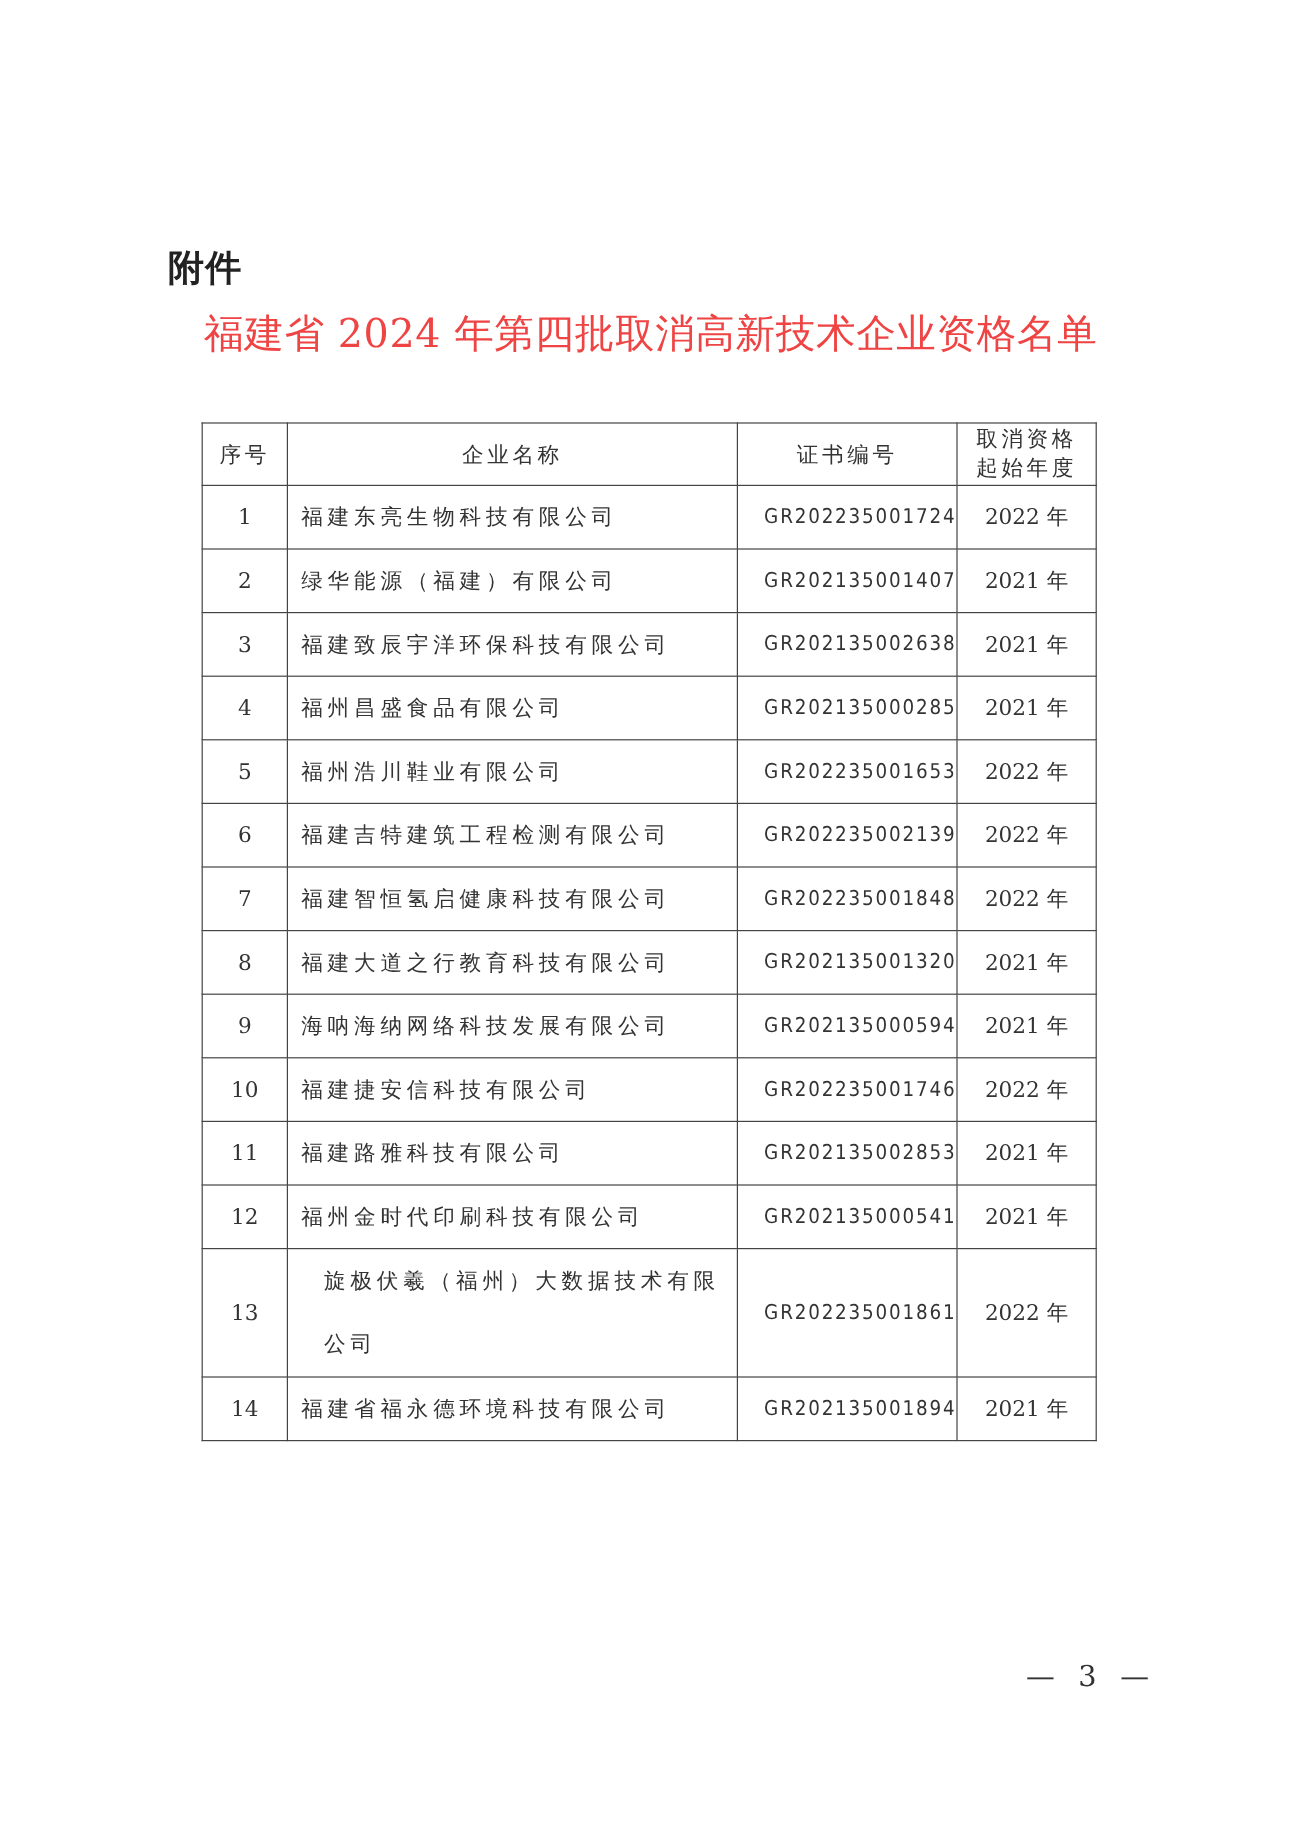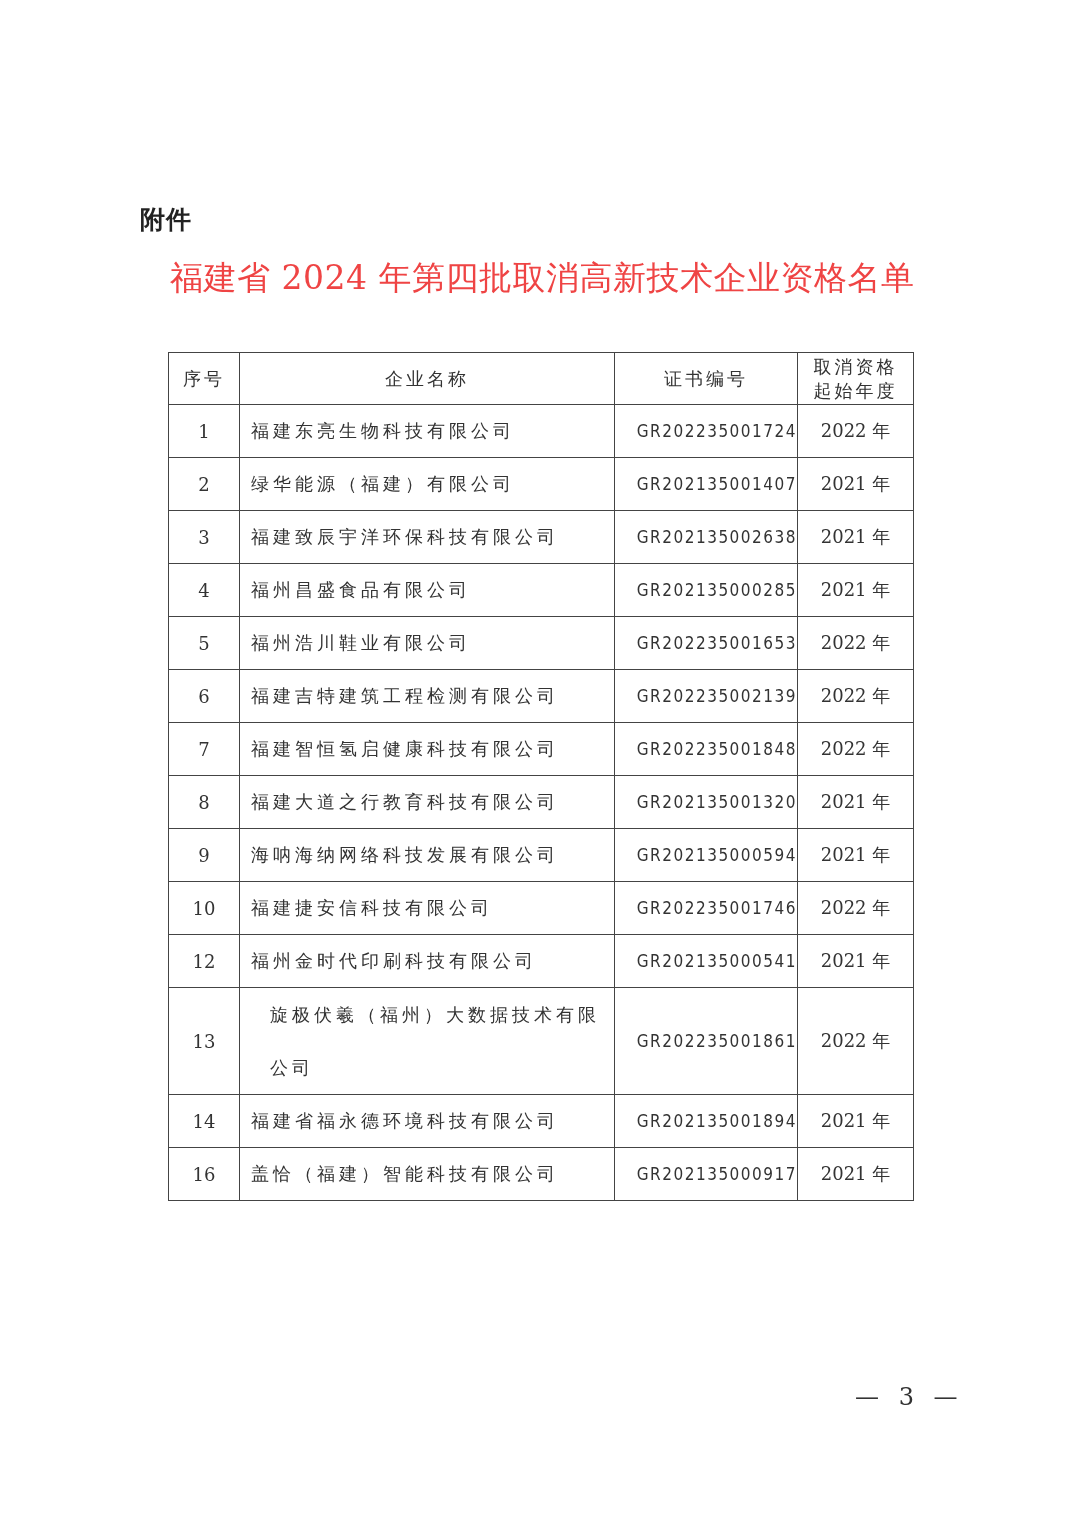--- a/index.html
+++ b/index.html
@@ -1,18 +1,18 @@
 <!DOCTYPE html>
 <html><head>
 <meta charset="utf-8">
 <style>
   html, body { margin: 0; padding: 0; background: #ffffff; }
   body { width: 1080px; height: 1527px; position: relative; overflow: hidden;
          font-family: "DejaVu Serif", "Liberation Serif", serif; color: #222; }
-  .attach { position: absolute; left: 140px; top: 203px; font-size: 25px; font-weight: bold;
+  .attach { position: absolute; left: 140px; top: 203px; font-size: 30px; font-weight: bold;
             font-family: "DejaVu Sans", "Liberation Sans", sans-serif; letter-spacing: 1px; }
   .title { position: absolute; left: 170px; top: 256px; width: 740px; font-size: 33px;
            white-space: nowrap; letter-spacing: 0.5px; color: #ef4444; }
   table { position: absolute; left: 168px; top: 352px; border-collapse: collapse;
           table-layout: fixed; width: 745px; padding-left: 12px; }
   td, th { border: 1.4px solid #444; padding: 0; text-align: center; vertical-align: middle;
            font-weight: normal; font-size: 18px; color: #333; }
   th { height: 51px; letter-spacing: 3px; font-size: 18px; }
   th .l2 { display: block; line-height: 24px; }
   td { height: 52px; }
@@ -102,41 +102,41 @@
         <td class="cert">GR202135000594</td>
         <td class="yr">2021 年</td>
       </tr>
       <tr>
         <td class="idx">10</td>
         <td class="name">福建捷安信科技有限公司</td>
         <td class="cert">GR202235001746</td>
         <td class="yr">2022 年</td>
       </tr>
       <tr>
+        <td class="idx">11</td>
+        <td class="name">福建路雅科技有限公司</td>
+        <td class="cert">GR202135002853</td>
+        <td class="yr">2021 年</td>
+      </tr>
+      <tr>
         <td class="idx">12</td>
         <td class="name">福州金时代印刷科技有限公司</td>
         <td class="cert">GR202135000541</td>
         <td class="yr">2021 年</td>
       </tr>
       <tr>
         <td class="idx tall">13</td>
         <td class="name tall">
           <span class="name-wrap">旋极伏羲（福州）大数据技术有限公司</span>
         </td>
         <td class="cert tall">GR202235001861</td>
         <td class="yr tall">2022 年</td>
       </tr>
       <tr>
         <td class="idx">14</td>
         <td class="name">福建省福永德环境科技有限公司</td>
         <td class="cert">GR202135001894</td>
         <td class="yr">2021 年</td>
       </tr>
-      <tr>
-        <td class="idx">16</td>
-        <td class="name">盖恰（福建）智能科技有限公司</td>
-        <td class="cert">GR202135000917</td>
-        <td class="yr">2021 年</td>
-      </tr>
     </tbody>
 </table>
 
 <div class="page-num">— 3 —</div>
 
 </body></html>

